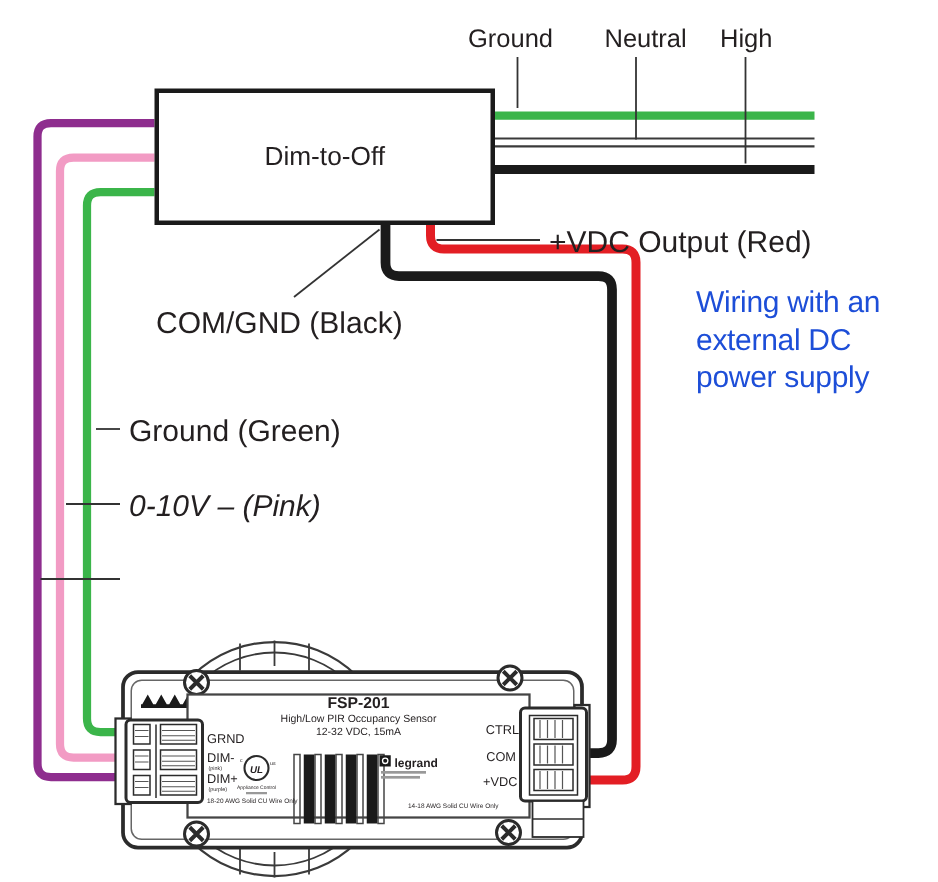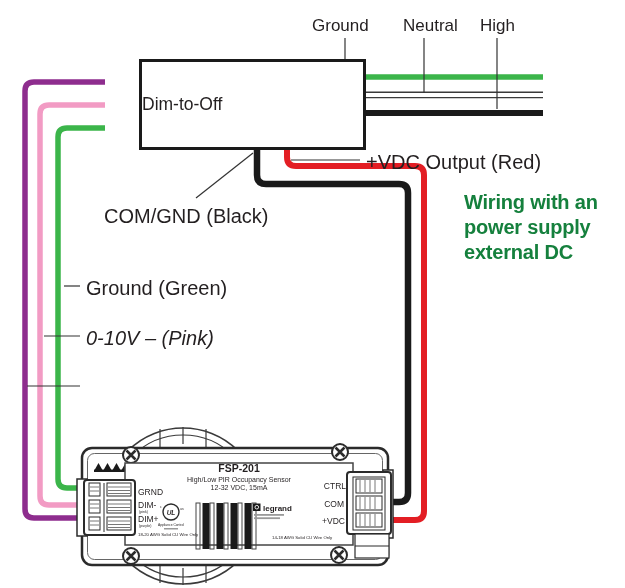--- a/index.html
+++ b/index.html
@@ -4,24 +4,24 @@
 <style>
   html,body{margin:0;padding:0;background:#ffffff;}
   .stage{position:relative;width:625px;height:588px;background:#fff;overflow:hidden;
          font-family:"Liberation Sans",sans-serif;color:#231f20;}
   .stage svg{position:absolute;left:0;top:0;}
   .lbl{position:absolute;white-space:nowrap;}
   .toplabel{font-size:17px;}
   .wirelabel{font-size:20px;}
   .box{position:absolute;left:103px;top:59px;width:227px;height:91px;
        border:3px solid #1a1a1a;box-sizing:border-box;background:#fff;
-       display:flex;flex-direction:column;align-items:flex-start;justify-content:center;
-       font-size:17.5px;line-height:21px;text-align:center;margin-left:36px;}
-  .caption{position:absolute;left:464px;top:190px;font-size:20px;font-weight:bold;
-           line-height:25px;color:#15803d;letter-spacing:-0.2px;}
+       display:flex;flex-direction:column;align-items:center;justify-content:center;
+       font-size:17.5px;line-height:21px;text-align:center;}
+  .caption{position:absolute;left:464px;top:190px;font-size:20px;font-weight:normal;
+           line-height:25px;color:#1d4ed8;letter-spacing:-0.2px;}
   text{font-family:"Liberation Sans",sans-serif;fill:#231f20;stroke:none;}
 </style>
 </head>
 <body>
 
 <div class="stage">
 
   <svg width="625" height="588" viewBox="0 0 625 588">
 
     <line x1="330" y1="77" x2="543" y2="77" stroke-width="5.5" stroke="#3bb54a"></line>
@@ -172,17 +172,17 @@
   </div>
 
   <div class="lbl wirelabel" style="left:366px;top:151px;">+VDC Output (Red)</div>
   <div class="lbl wirelabel" style="left:86px;top:277px;">Ground (Green)</div>
 
   <div class="lbl wirelabel" style="left:104px;top:205px;">COM/GND (Black)</div>
   <div class="lbl wirelabel" style="left:86px;top:327px;font-style:italic;">0-10V – (Pink)</div>
 
   <div class="caption">
     <div>Wiring with an</div>
+    <div>external DC</div>
     <div>power supply</div>
-    <div>external DC</div>
   </div>
 
 </div>
 
 </body></html>

